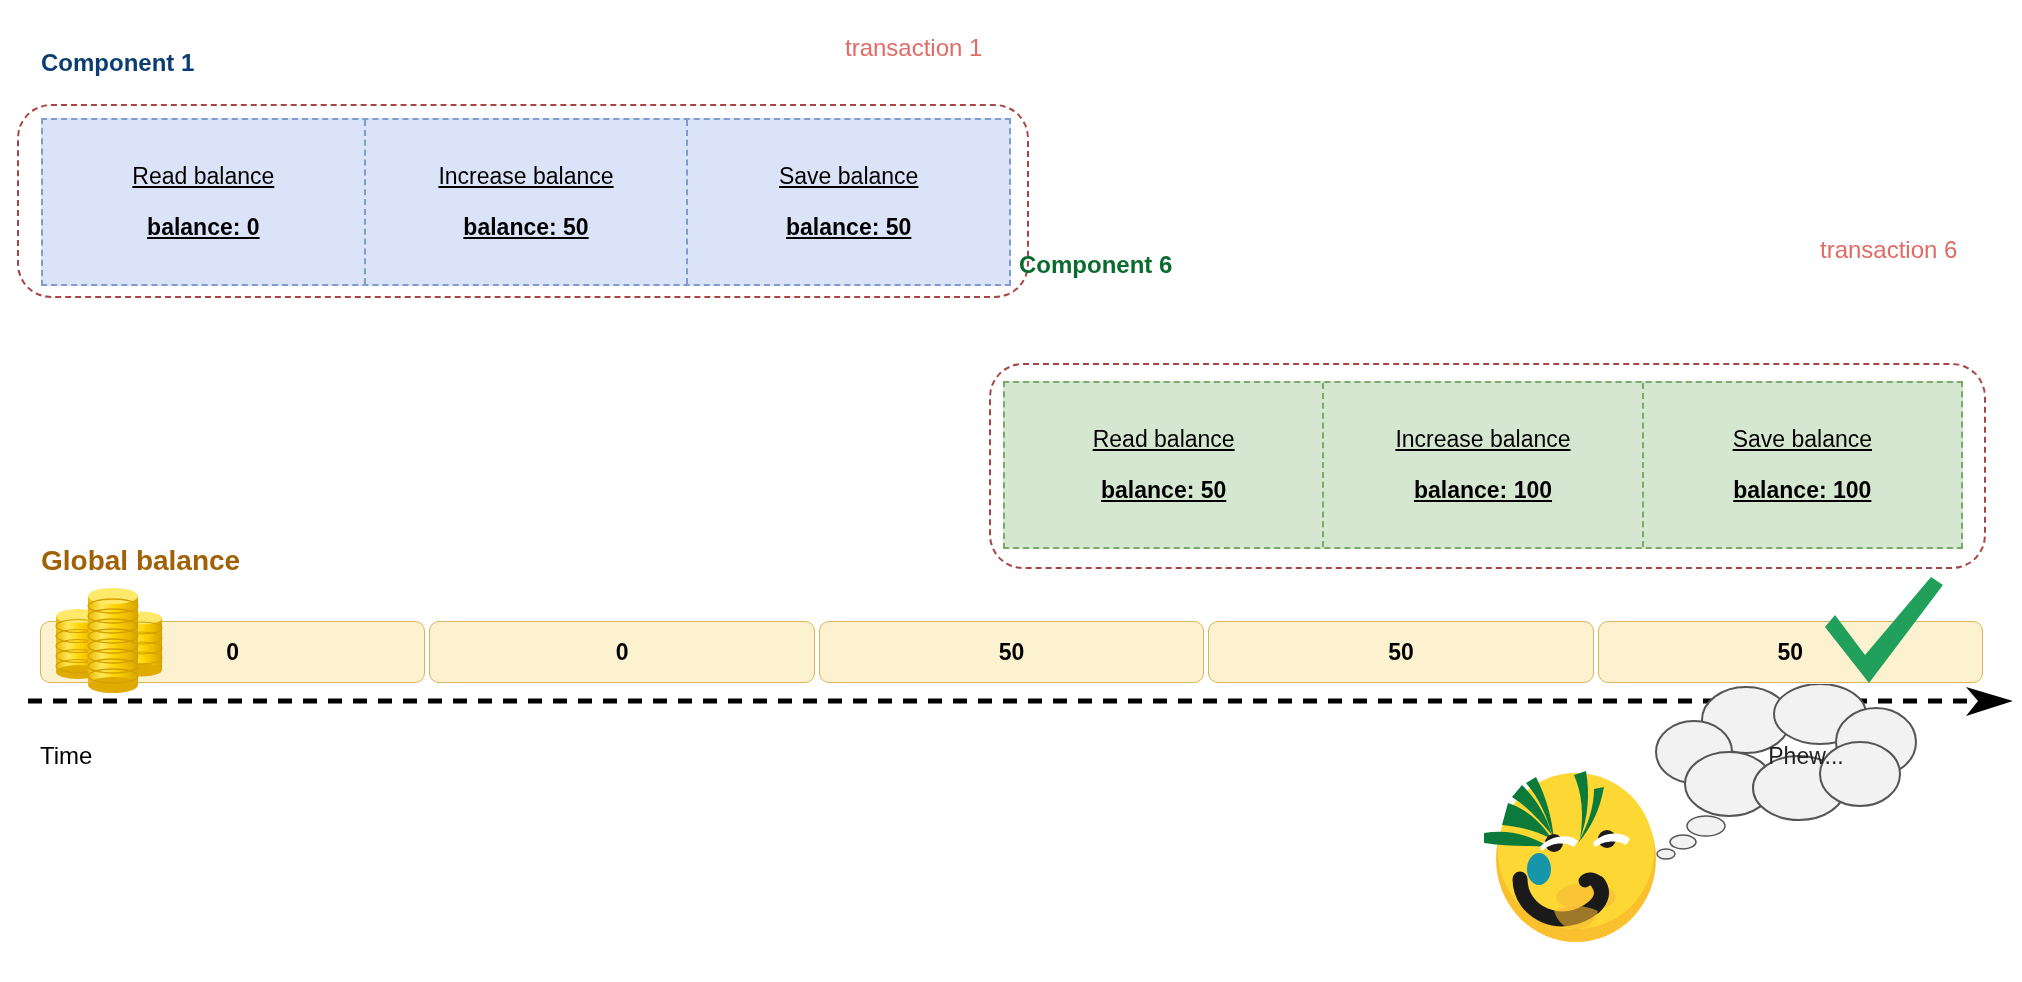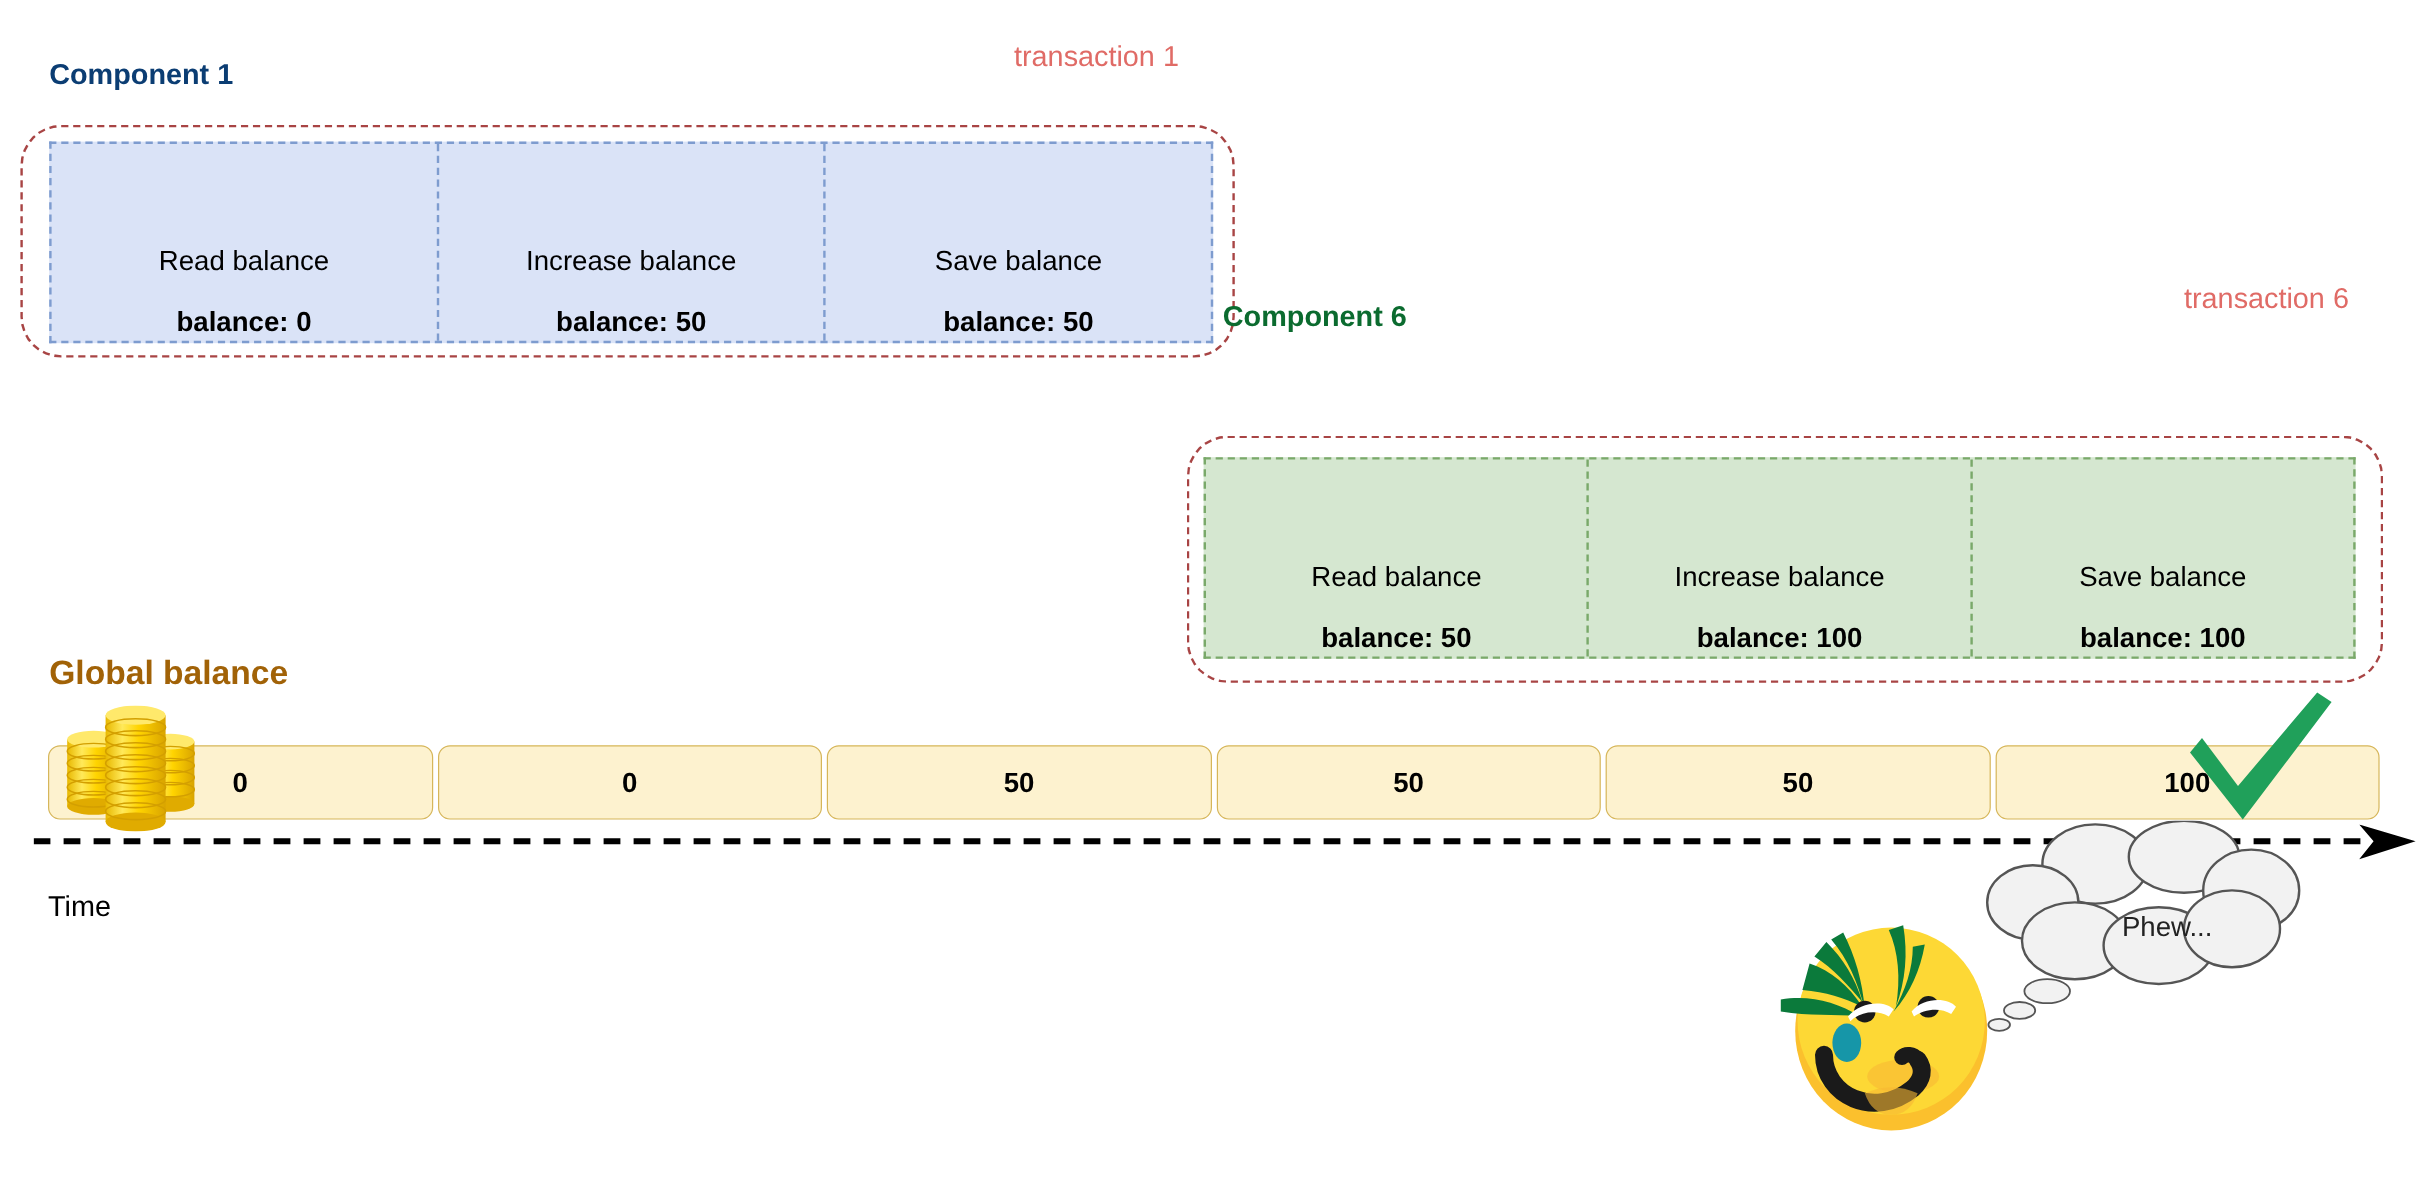--- a/index.html
+++ b/index.html
@@ -65,24 +65,25 @@
   #comp2-steps {
     left: 1003px; top: 381px; width: 960px; height: 168px;
     background: #d5e7d0;
     border: 2px dashed #7aa96a;
   }
   .step {
     flex: 1 1 0;
     display: flex;
     flex-direction: column;
     align-items: center;
-    justify-content: flex-end;
+    justify-content: center;
     box-sizing: border-box;
     color: #000000;
     line-height: 1.35;
+    text-decoration: underline;
   }
   #comp1-steps .step + .step { border-left: 2px dashed #7e9ccf; }
   #comp2-steps .step + .step { border-left: 2px dashed #7aa96a; }
   .step-name { font-size: 23px; font-weight: normal; }
   .step-value { font-size: 23px; font-weight: bold; margin-top: 20px; }
 
   
   #global-title {
     left: 41px; top: 545px;
     font-size: 28px; font-weight: bold; color: #a16207;
@@ -130,21 +131,20 @@
 
   
   #thought { left: 1654px; top: 684px; width: 290px; height: 180px; }
   #thought-text {
     position: absolute;
     left: 1726px; top: 743px;
     width: 160px;
     text-align: center;
     font-size: 23px;
     color: #222;
-    margin-top: 16px;
   }
 </style>
 </head>
 <body>
 
 <div id="canvas">
 
   <div class="abs comp-title" id="comp1-title">Component 1</div>
 
   <div class="abs txn-label" id="txn1-label">transaction 1</div>
@@ -188,21 +188,20 @@
   </div>
 
   <div class="abs" id="global-title">Global balance</div>
 
   <div id="global-bar">
     <div class="gcell">0</div>
     <div class="gcell">0</div>
     <div class="gcell">50</div>
     <div class="gcell">50</div>
     <div class="gcell">50</div>
-    <div class="gcell">100</div>
   </div>
 
   <svg class="abs" id="coins" viewBox="0 0 125 105">
     <defs>
       <linearGradient id="coinG" x1="0" y1="0" x2="1" y2="0">
         <stop offset="0%" stop-color="#e8b800"></stop>
         <stop offset="28%" stop-color="#ffe95a"></stop>
         <stop offset="55%" stop-color="#ffd400"></stop>
         <stop offset="100%" stop-color="#d9a400"></stop>
       </linearGradient>

